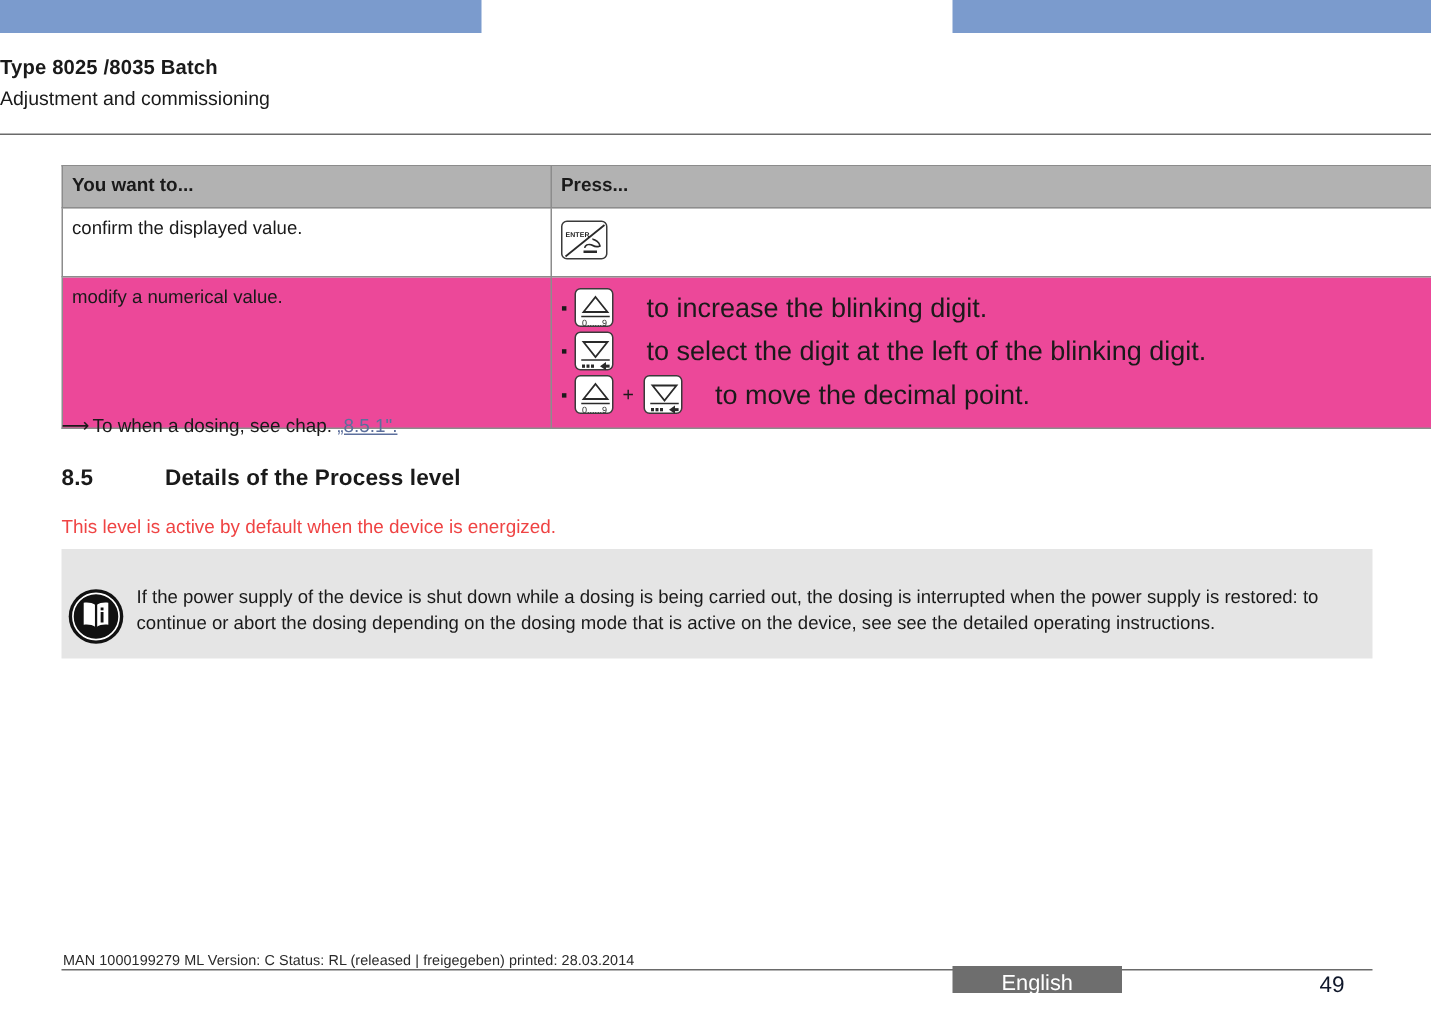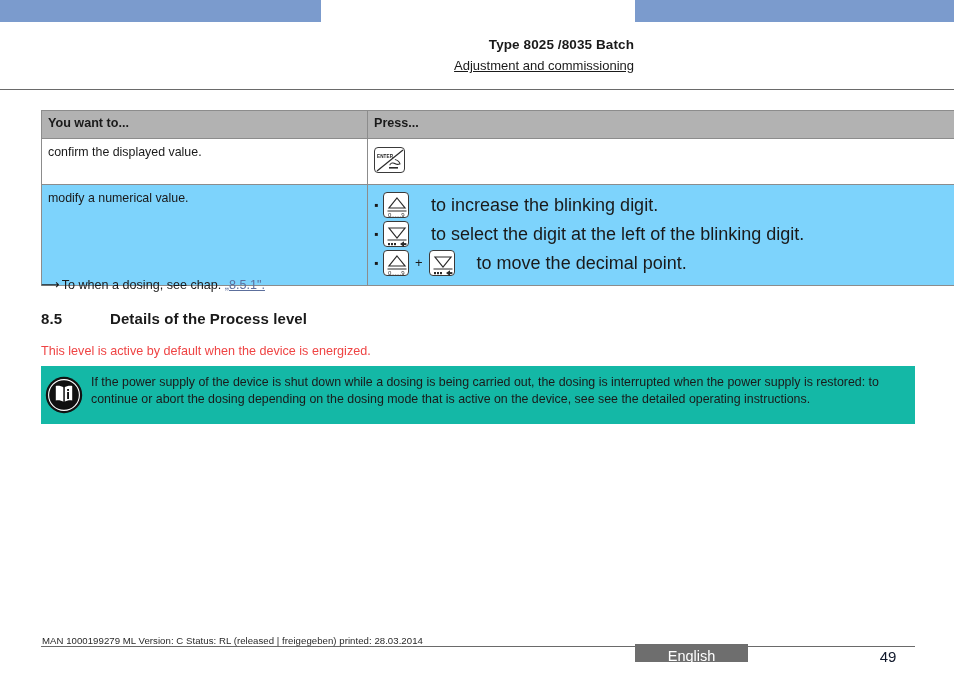--- a/index.html
+++ b/index.html
@@ -32,36 +32,35 @@
     top: 22px;
     left: 0;
     width: 954px;
     height: 68px;
   }
   .header-titles {
     position: absolute;
     left: 0;
     top: 14px;
     width: 634px;
-    text-align: right;
+    text-align: left;
   }
   .doc-type {
     font-size: 13.5px;
     font-weight: bold;
     letter-spacing: .1px;
     color: #1a1a1a;
     line-height: 18px;
   }
   .doc-sub {
     font-size: 13px;
     font-weight: normal;
     color: #1a1a1a;
     line-height: 18px;
     margin-top: 3px;
-    text-decoration: underline;
   }
 
   .logo {
     position: absolute;
     left: 637px;
     top: 42px;
     width: 96px;
   }
   .logo-bar {
     height: 5px;
@@ -114,21 +113,21 @@
     text-align: left;
   }
   .tbl th {
     background: #b2b2b2;
     font-weight: bold;
     font-size: 12.6px;
     padding: 4px 6px 5px 6px;
   }
   .col-a { width: 313px; }
   .row-white td { background: #ffffff; }
-  .row-gray  td { background: #7dd3fc; }
+  .row-gray  td { background: #ec4899; }
   .cell-h { height: 18px; }
   .cell-r1 { height: 34px; }
   .cell-r2 { height: 84px; }
 
   
   .key {
     display: inline-block;
     box-sizing: border-box;
     border: 1.4px solid #3a3a3a;
     border-radius: 4px;
@@ -226,24 +225,24 @@
     color: #ef4444;
   }
 
   
   .note {
     position: absolute;
     left: 41px;
     top: 366px;
     width: 874px;
     min-height: 58px;
-    background: #14b8a6;
+    background: #e5e5e5;
     display: flex;
     align-items: flex-start;
-    padding: 8px 0 9px 0;
+    padding: 24px 0 9px 0;
     box-sizing: border-box;
   }
   .note-icon {
     flex: 0 0 auto;
     width: 38px;
     height: 38px;
     margin-left: 4px;
     margin-top: 2px;
   }
   .note-text {

